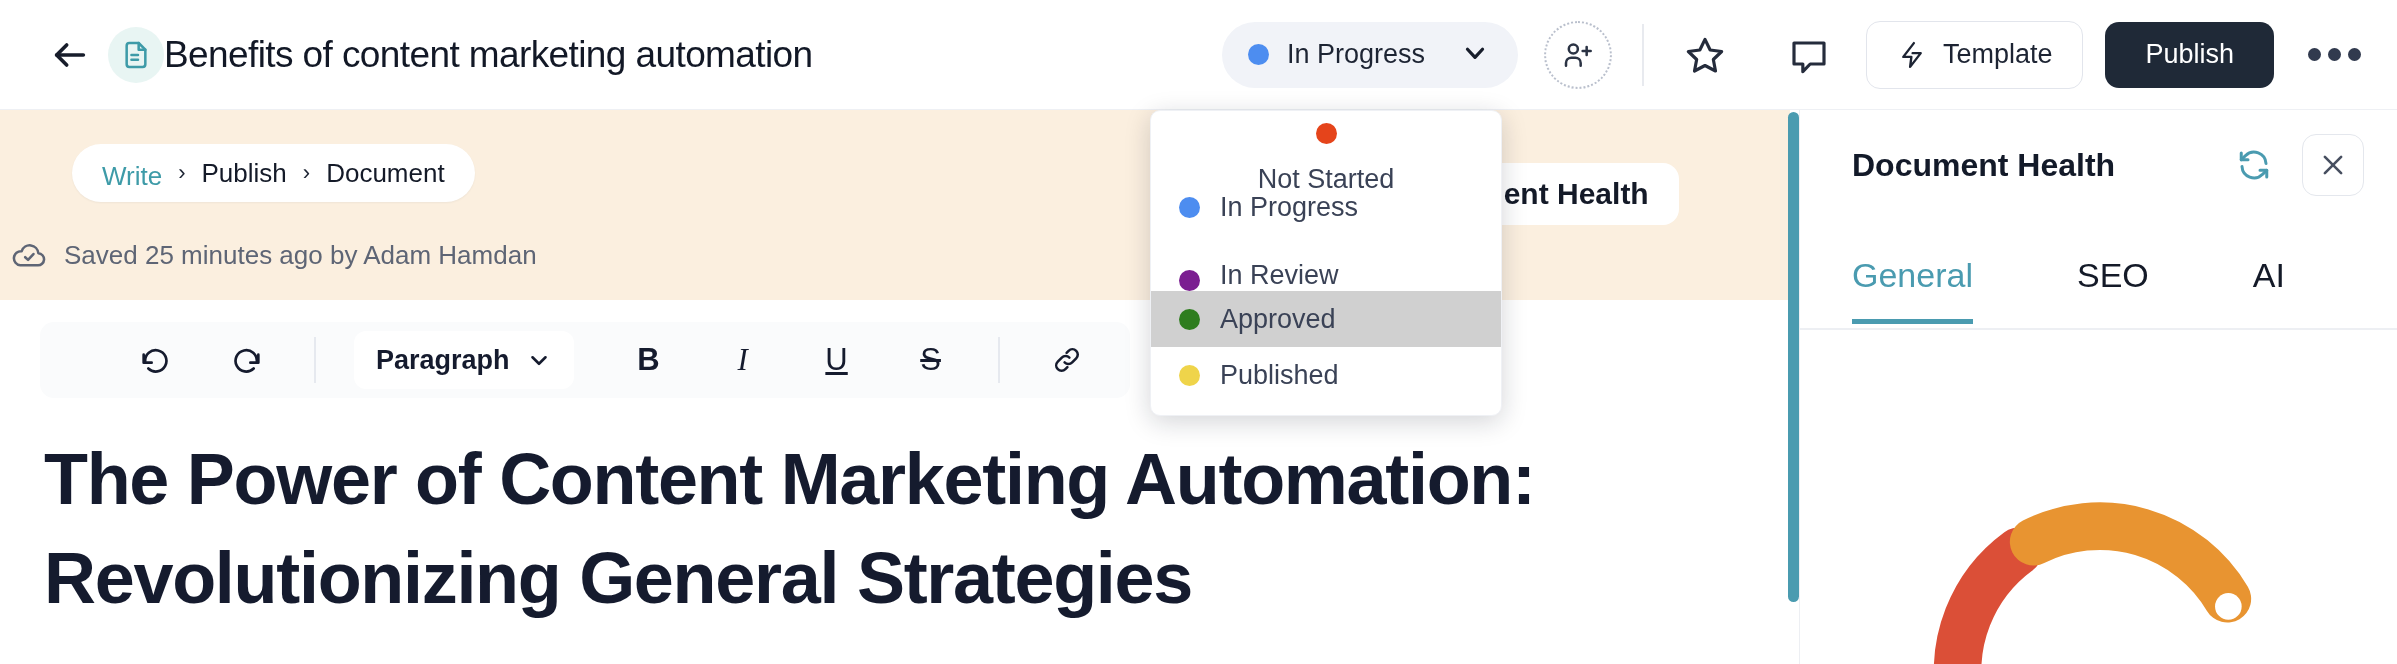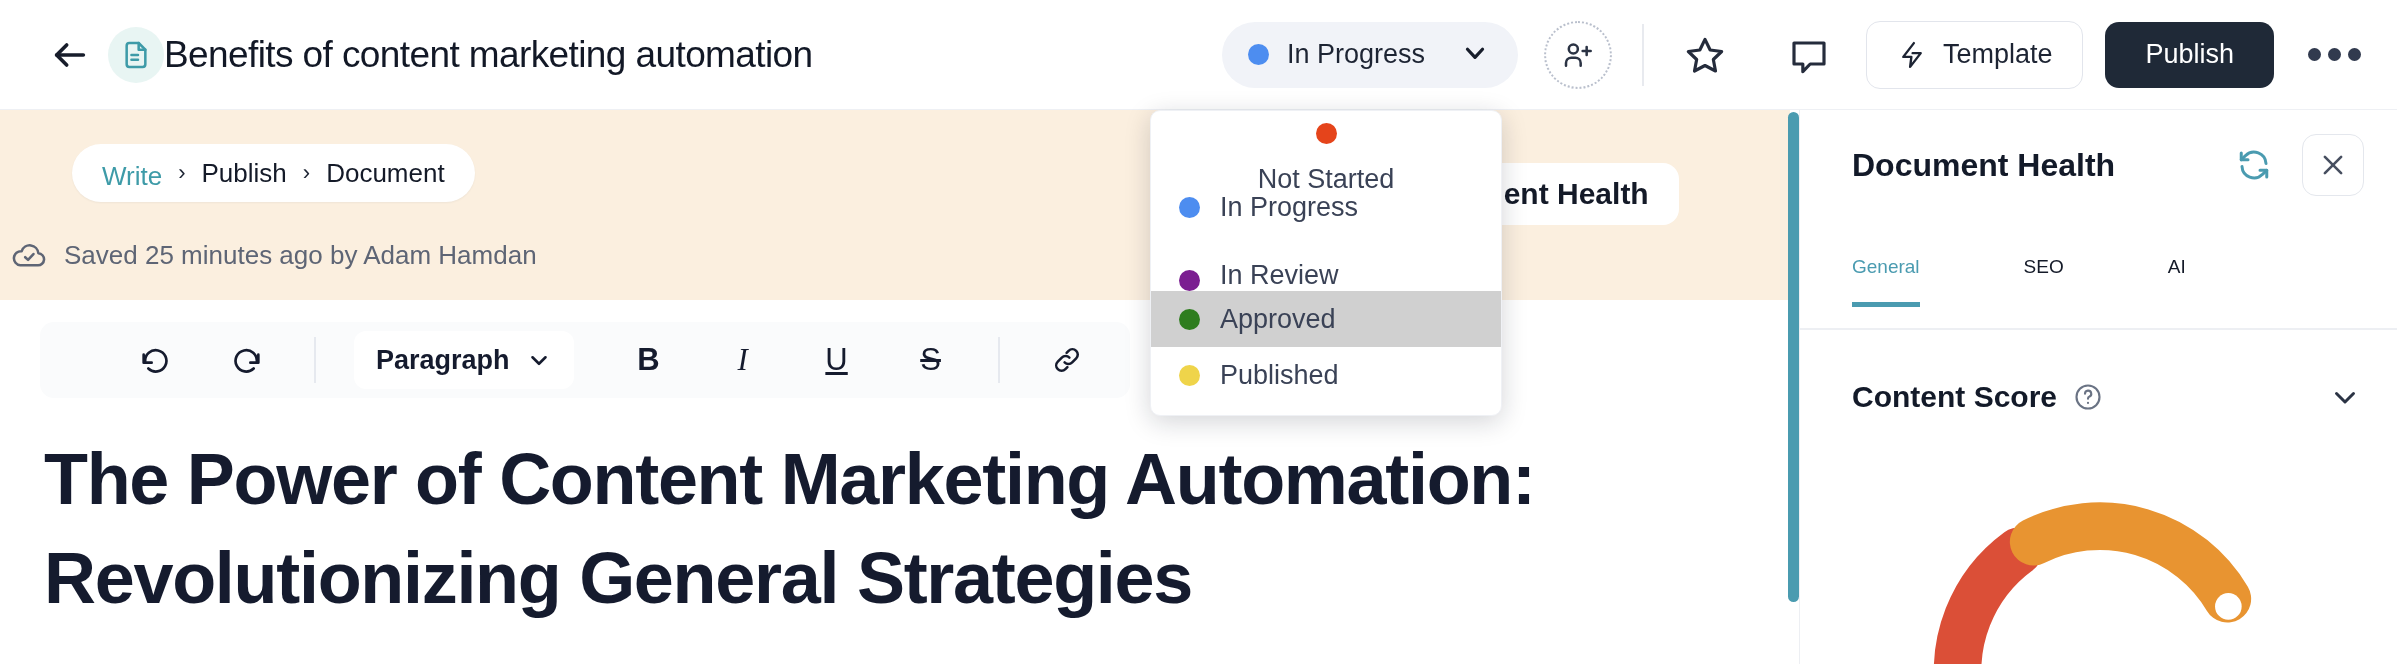--- a/index.html
+++ b/index.html
@@ -119,21 +119,21 @@
   .refresh-btn{width:52px;height:52px;display:flex;align-items:center;justify-content:center;cursor:pointer;flex:0 0 auto;}
   .close-btn{
     width:60px;height:60px;border:1.5px solid #E4E7ED;border-radius:14px;margin-left:22px;
     display:flex;align-items:center;justify-content:center;cursor:pointer;flex:0 0 auto;
   }
   .tabs{
     position:absolute;left:0;top:142px;width:598px;height:78px;display:flex;align-items:flex-start;
     box-sizing:border-box;padding-left:52px;
   }
   .tab{
-    font-size:19px;color:#141A28;cursor:pointer;padding:4px 0 24px;margin-right:104px;white-space:nowrap;
+    font-size:34px;color:#141A28;cursor:pointer;padding:4px 0 24px;margin-right:104px;white-space:nowrap;
     border-bottom:5px solid transparent;
   }
   .tab.active{color:#4A9BB0;border-bottom-color:#4A9BB0;}
   .tabs-rule{position:absolute;left:0;top:218px;width:598px;height:2px;background:#EDEFF3;}
 
   .section-head{
     position:absolute;left:52px;top:258px;width:510px;height:58px;display:flex;align-items:center;gap:16px;cursor:pointer;
   }
   .section-title{font-size:30px;font-weight:bold;color:#131A29;white-space:nowrap;}
   .section-gap{flex:1 1 auto;}
@@ -346,32 +346,20 @@
       </div>
     </div>
 
     <div class="tabs" id="panel-tabs">
         <div class="tab active">General</div>
         <div class="tab">SEO</div>
         <div class="tab">AI</div>
       </div>
     <div class="tabs-rule"></div>
 
-    <div class="section-head">
-      <span class="section-title">Content Score</span>
-      <svg width="30" height="30" viewBox="0 0 24 24" fill="none" stroke="#6A7384" stroke-width="1.7" stroke-linecap="round" stroke-linejoin="round">
-        <circle cx="12" cy="12" r="9.2"></circle>
-        <path d="M9.6 9.4a2.5 2.5 0 1 1 3.3 2.4c-.6.2-.9.8-.9 1.5"></path>
-        <line x1="12" y1="16.6" x2="12" y2="16.7"></line>
-      </svg>
-      <span class="section-gap"></span>
-      <svg width="34" height="34" viewBox="0 0 24 24" fill="none" stroke="#2B3344" stroke-width="2.1" stroke-linecap="round" stroke-linejoin="round">
-        <polyline points="6,9.5 12,15.5 18,9.5"></polyline>
-      </svg>
-    </div>
 
     <div class="gauge-wrap">
       <svg width="380" height="380" viewBox="0 0 200 200">
         <path id="gauge-seg-red" d="M 25.5 125 A 78 78 0 0 1 56 47" fill="none" stroke-width="25" stroke-linecap="round" stroke="#DB4F37"></path>
         <path id="gauge-seg-orange" d="M 64 42 A 78 78 0 0 1 166 72" fill="none" stroke-width="25" stroke-linecap="round" stroke="#E89431"></path>
         <circle cx="166.5" cy="76" r="7" fill="#fff"></circle>
       </svg>
     </div>
   </div>
 

